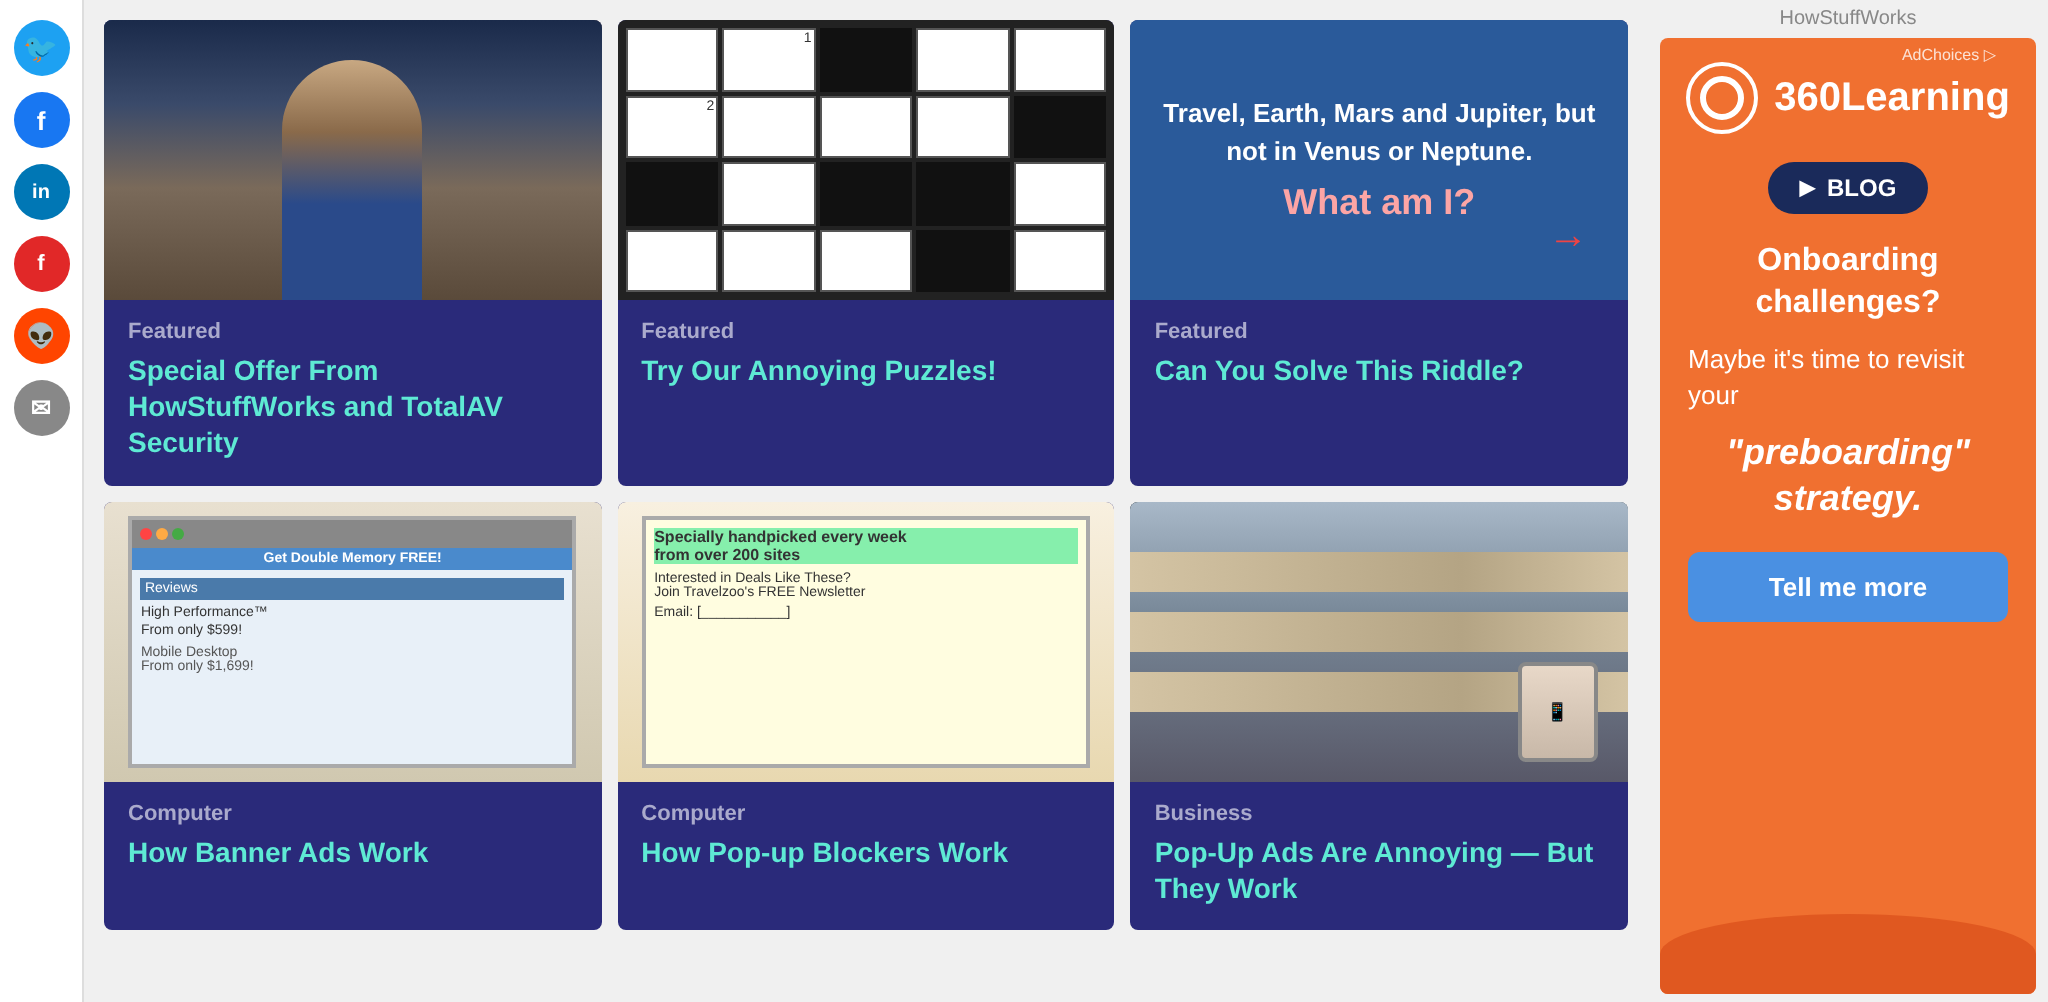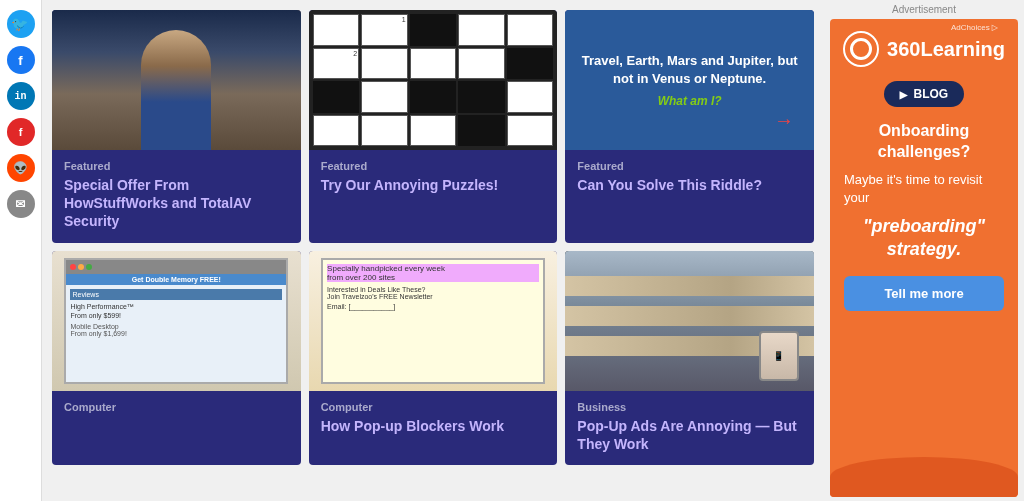--- a/index.html
+++ b/index.html
@@ -141,24 +141,23 @@
       position: relative;
     }
     .riddle-text {
       color: white;
       font-size: 13px;
       font-weight: bold;
       line-height: 1.4;
       margin-bottom: 6px;
     }
     .riddle-answer {
-      color: #84cc16;
-      font-size: 12px;
-      font-weight: bold;
-      font-style: italic;
+      color: #fca5a5;
+      font-size: 18px;
+      font-weight: bold;
     }
     .riddle-arrow {
       position: absolute;
       bottom: 20px;
       right: 20px;
       font-size: 20px;
       color: #e44;
     }
 
     
@@ -236,22 +235,22 @@
       padding: 2px 4px;
     }
     .popup-content {
       flex: 1;
       padding: 4px;
       font-size: 7px;
       color: #333;
       overflow: hidden;
     }
     .popup-highlight {
-      background: #f0abfc;
-      font-weight: normal;
+      background: #86efac;
+      font-weight: bold;
       font-size: 8px;
     }
 
     .card-img-6 {
       width: 100%;
       height: 100%;
       background: linear-gradient(135deg, #4a5a3a 0%, #5a6a4a 30%, #8a9a7a 60%, #e8f0e0 100%);
       display: flex;
       align-items: center;
       justify-content: center;
@@ -292,21 +291,21 @@
     }
     .card-category {
       font-size: 11px;
       color: #aac;
       font-weight: bold;
       margin-bottom: 4px;
       text-transform: none;
     }
     .card-title {
       font-size: 14px;
-      color: #c4b5fd;
+      color: #5eead4;
       font-weight: bold;
       line-height: 1.3;
     }
 
     
     .ad-sidebar {
       width: 200px;
       flex-shrink: 0;
       display: flex;
       flex-direction: column;
@@ -422,21 +421,21 @@
       background: #e05820;
       border-radius: 50% 50% 0 0 / 20px 20px 0 0;
     }
   </style>
 </head>
 <body>
 
 <div class="social-sidebar">
   <div class="social-icon social-twitter">🐦</div>
   <div class="social-icon social-facebook" style="font-size:13px;font-weight:900;">f</div>
-  <div class="social-icon social-linkedin" style="font-size:10px;font-family:Liberation Mono, monospace;">in</div>
+  <div class="social-icon social-linkedin" style="font-size:10px;">in</div>
   <div class="social-icon social-flipboard" style="background:#e12828;font-size:11px;font-weight:900;">f</div>
   <div class="social-icon social-reddit" style="font-size:12px;">👽</div>
   <div class="social-icon social-email" style="font-size:12px;">✉</div>
 </div>
 
 <div class="main-content">
   <div class="cards-grid">
 
     <div class="card">
       <div class="card-image">
@@ -512,20 +511,21 @@
             <div class="browser-content">
               <div style="background:#4a7aaa;color:white;font-size:7px;padding:2px;margin-bottom:2px;">Reviews</div>
               <div style="font-size:7px;color:#333;line-height:1.4;">High Performance™<br>From only $599!</div>
               <div style="font-size:7px;color:#555;margin-top:2px;">Mobile Desktop<br>From only $1,699!</div>
             </div>
           </div>
         </div>
       </div>
       <div class="card-text">
         <div class="card-category">Computer</div>
+        <div class="card-title">How Banner Ads Work</div>
       </div>
     </div>
 
     <div class="card">
       <div class="card-image">
         <div class="card-img-5">
           <div class="popup-screen">
             <div class="popup-content">
               <div class="popup-highlight">Specially handpicked every week<br>from over 200 sites</div>
               <div style="margin-top:4px;font-size:7px;">Interested in Deals Like These?<br>Join Travelzoo's FREE Newsletter</div>
@@ -554,21 +554,21 @@
       <div class="card-text">
         <div class="card-category">Business</div>
         <div class="card-title">Pop-Up Ads Are Annoying — But They Work</div>
       </div>
     </div>
 
   </div>
 </div>
 
 <div class="ad-sidebar">
-  <div class="ad-label">Advertisement</div>
+  <div class="ad-label">HowStuffWorks</div>
   <div class="ad-container">
     <div class="ad-choices">AdChoices ▷</div>
     <div class="ad-logo-row">
       <div class="ad-logo-circle">
         <div class="logo-inner"></div>
       </div>
       <div class="ad-brand-name">360Learning</div>
     </div>
     <div class="ad-blog-btn">
       <span class="blog-icon">▶</span>

